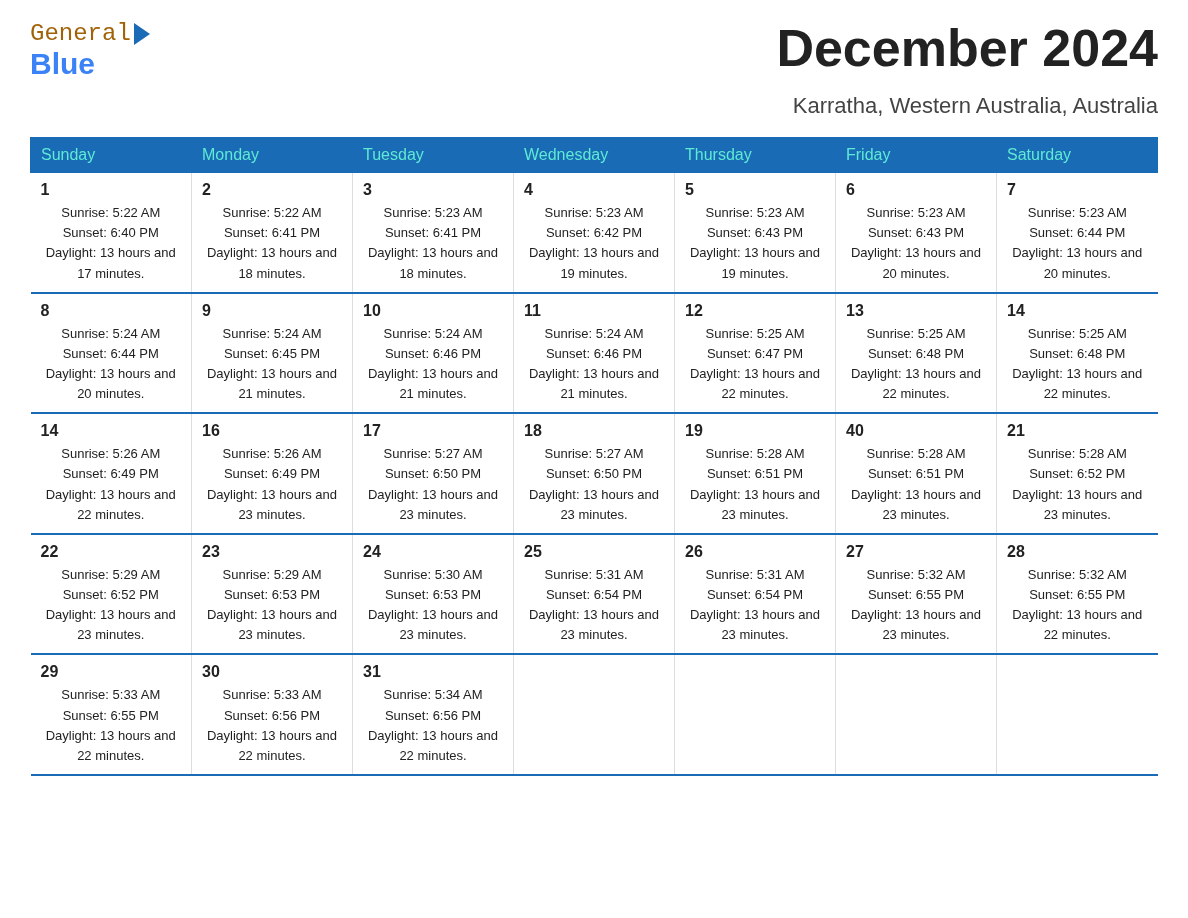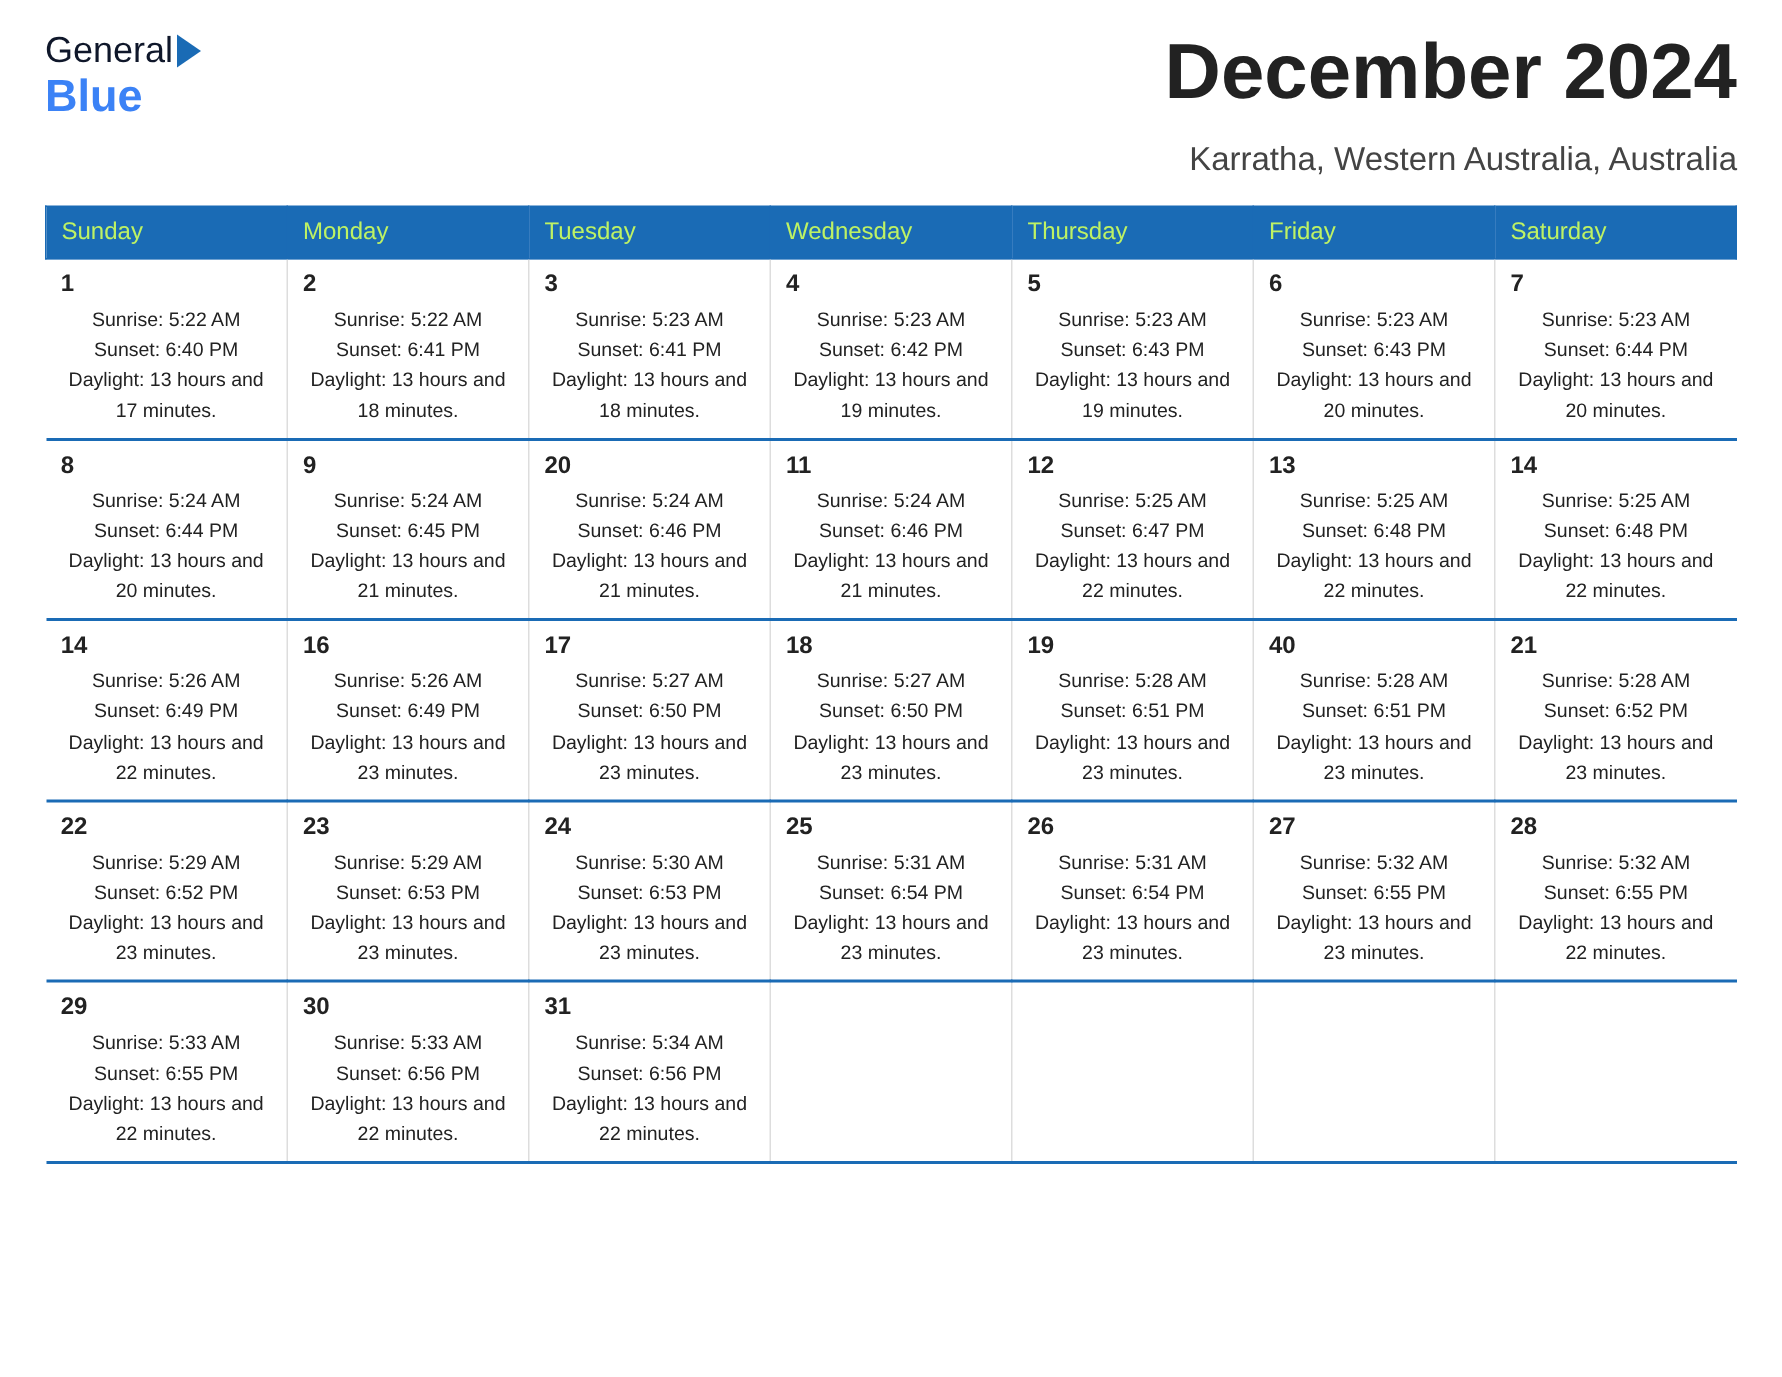--- a/index.html
+++ b/index.html
@@ -31,21 +31,21 @@
       color: #444;
       margin-top: 16px;
     }
     .calendar-table {
       width: 100%;
       border-collapse: collapse;
       table-layout: fixed;
     }
     .calendar-table thead th {
       background-color: #1a6bb5;
-      color: #bef264;
+      color: #5eead4;
       font-size: 16px;
       font-weight: normal;
       padding: 8px 10px;
       text-align: left;
       border: 1px solid #1a6bb5;
     }
     .calendar-table tbody tr {
       border-bottom: 2px solid #1a6bb5;
     }
     .calendar-table tbody td {
@@ -80,22 +80,22 @@
       display: flex;
       flex-direction: column;
       align-items: flex-start;
     }
     .logo-row {
       display: flex;
       align-items: center;
     }
     .general-text {
       font-size: 24px;
-      color: #0f172a;
-      font-family: Liberation Sans, sans-serif;
+      color: #a16207;
+      font-family: Liberation Mono, monospace;
       font-weight: normal;
     }
     .blue-text {
       font-size: 30px;
       color: #3b82f6;
       font-family: Arial, sans-serif;
       font-weight: bold;
     }
     .arrow-right {
       display: inline-block;
@@ -175,21 +175,21 @@
       <tr>
         <td>
           <span class="day-number">8</span>
         <div class="day-info">Sunrise: 5:24 AM<br>Sunset: 6:44 PM<br>Daylight: 13 hours and 20 minutes.</div>
         </td>
         <td>
           <span class="day-number">9</span>
         <div class="day-info">Sunrise: 5:24 AM<br>Sunset: 6:45 PM<br>Daylight: 13 hours and 21 minutes.</div>
         </td>
         <td>
-          <span class="day-number">20</span>
+          <span class="day-number">10</span>
         <div class="day-info">Sunrise: 5:24 AM<br>Sunset: 6:46 PM<br>Daylight: 13 hours and 21 minutes.</div>
         </td>
         <td>
           <span class="day-number">11</span>
         <div class="day-info">Sunrise: 5:24 AM<br>Sunset: 6:46 PM<br>Daylight: 13 hours and 21 minutes.</div>
         </td>
         <td>
           <span class="day-number">12</span>
         <div class="day-info">Sunrise: 5:25 AM<br>Sunset: 6:47 PM<br>Daylight: 13 hours and 22 minutes.</div>
         </td>

